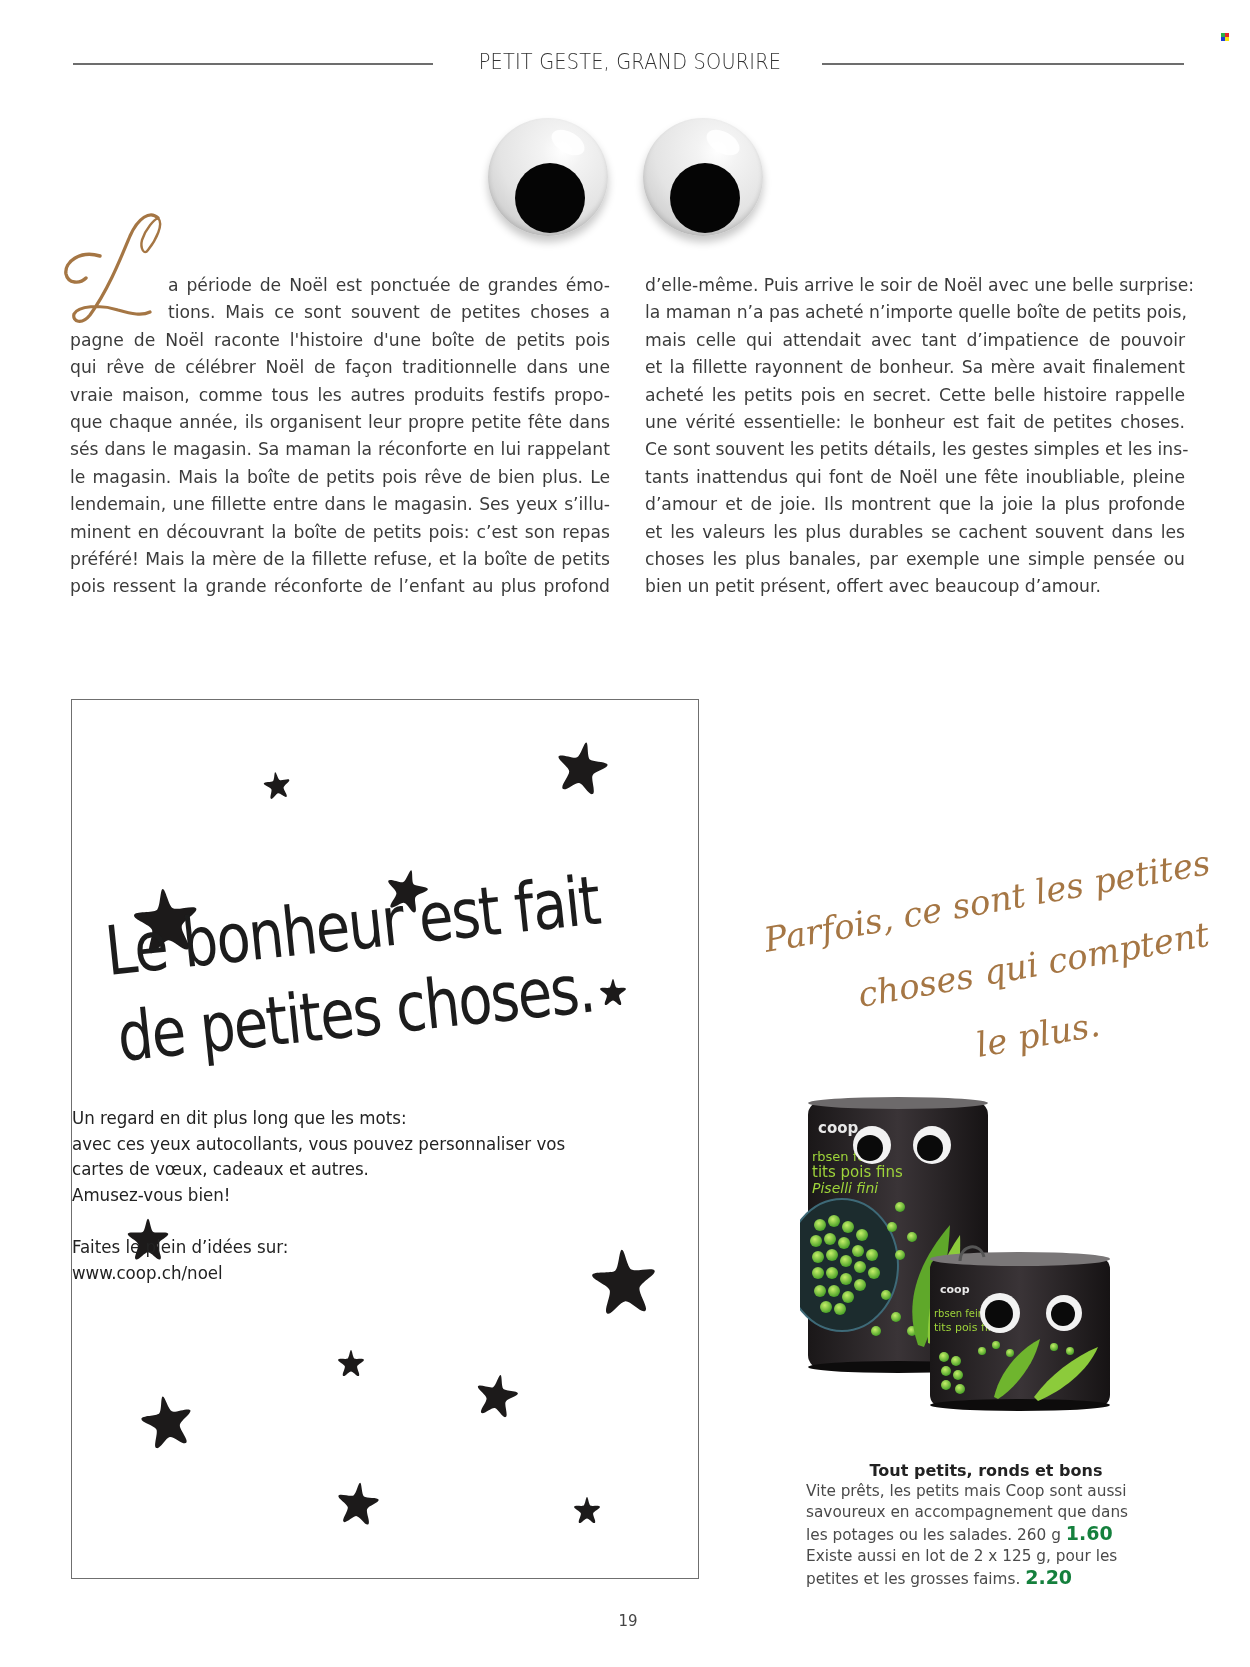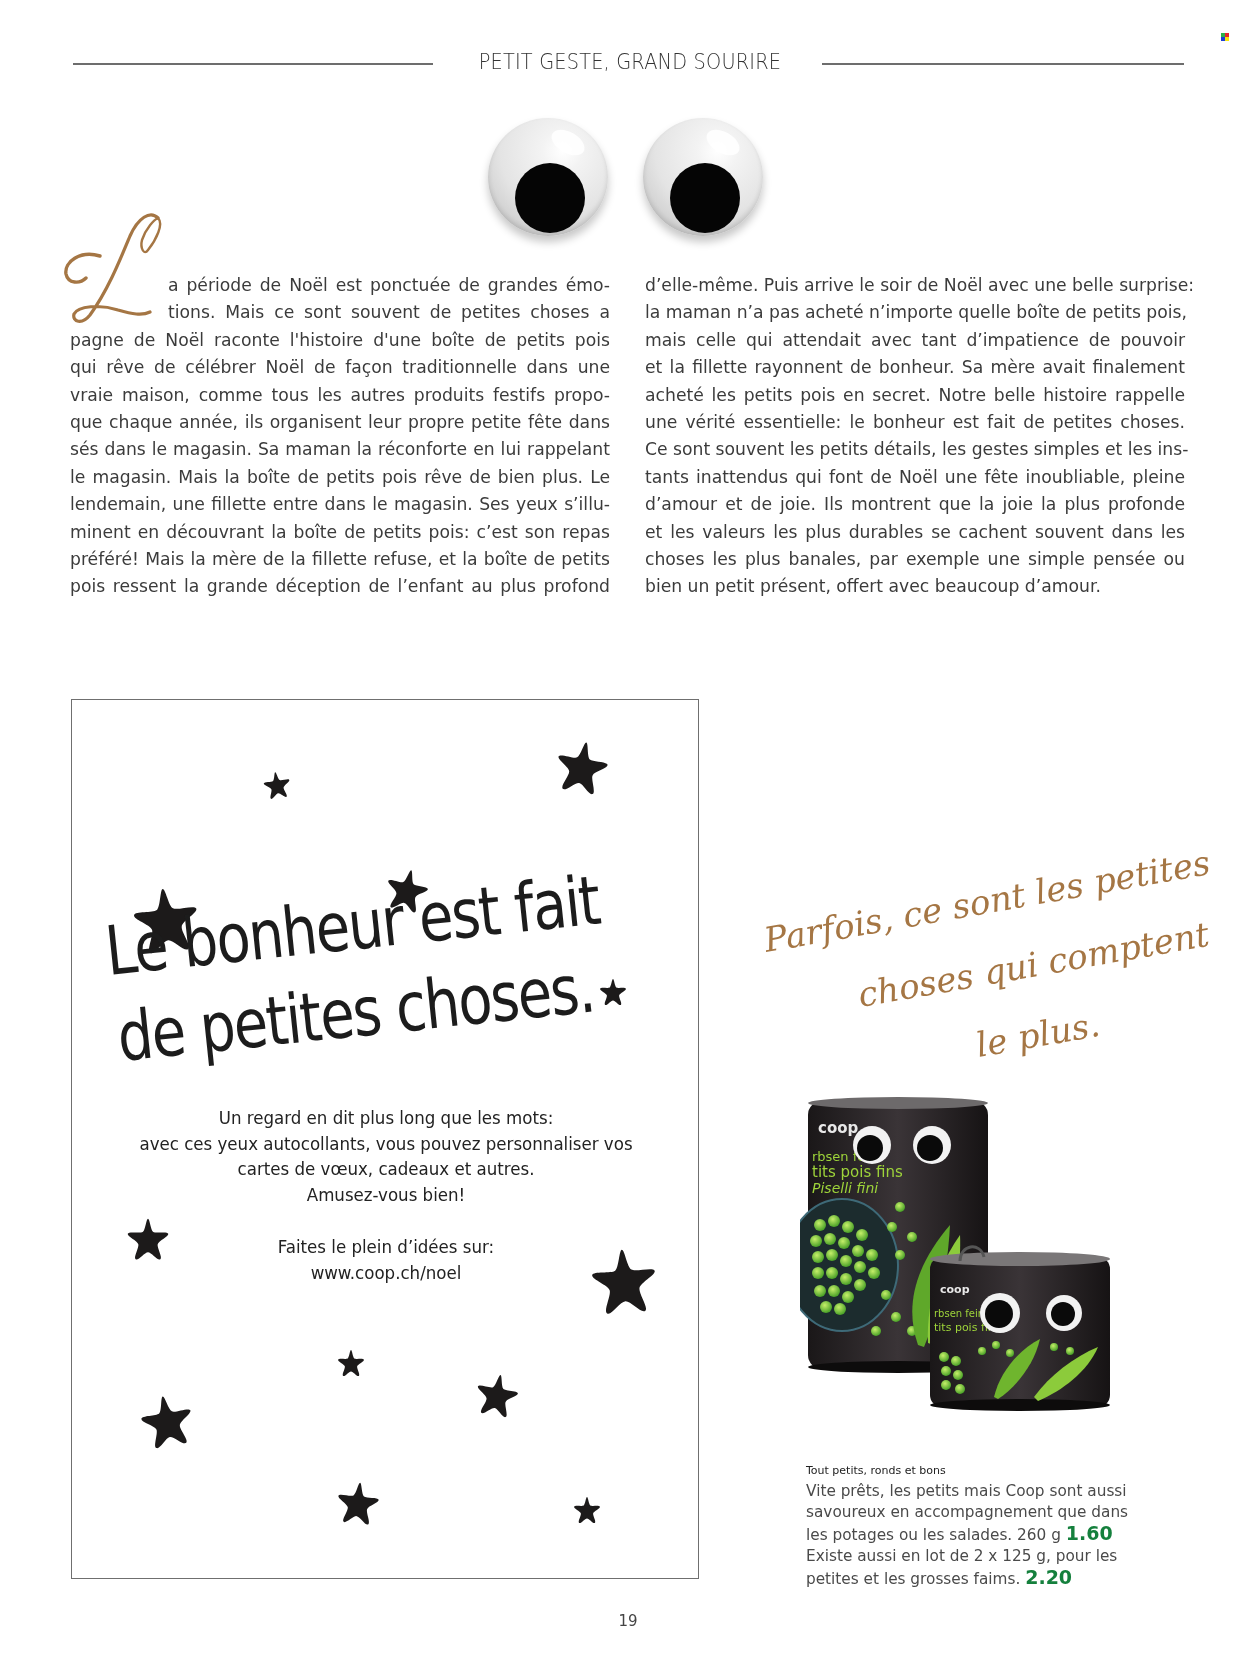--- a/index.html
+++ b/index.html
@@ -31,31 +31,31 @@
   .col .indent { padding-left:98px; }
   .dropcap { position:absolute; left:60px; top:210px; width:110px; height:120px; }
 
   
   .card { position:absolute; left:71px; top:699px; width:628px; height:880px;
           border:1.5px solid #6f6f6f; box-sizing:border-box; background:#fff; }
   .star { position:absolute; }
   .star svg { width:100%; height:100%; display:block; }
   .hand { position:absolute; font-family:"DejaVu Sans", sans-serif; color:#1c1c1c;
           font-weight:400; white-space:nowrap; transform-origin:left bottom; }
-  .card-text { position:absolute; left:0; width:628px; text-align:center;
+  .card-text { position:absolute; left:0; width:628px; 
                font-family:"DejaVu Sans", sans-serif; font-size:18.5px; line-height:25.5px;
                color:#222; font-stretch:condensed; }
 
   
   .script { position:absolute; color:#a57644; font-family:"DejaVu Serif", serif;
             font-style:italic; font-size:34px; white-space:nowrap; transform-origin:left bottom; }
   .cans { position:absolute; left:800px; top:1095px; width:320px; height:335px; }
   .product { position:absolute; left:806px; top:1460px; width:360px;
              font-family:"DejaVu Sans", sans-serif; color:#4a4a4a; font-size:15.3px; line-height:21px; }
-  .product .title { font-weight:normal; color:#222; font-size:11px; }
+  .product .title { font-weight:bold; color:#222; font-size:16px;text-align:center; }
   .product .price { font-weight:bold; color:#15803d; font-size:19px; }
   .page-num { position:absolute; left:612px; top:1612px; width:32px; text-align:center;
               font-family:"DejaVu Sans", sans-serif; font-size:15px; color:#444; }
 </style>
 </head>
 <body>
 
 <div class="rule" style="left:73px; width:360px;"></div>
 <div class="section-title">PETIT GESTE, GRAND SOURIRE</div>
 <div class="rule" style="left:822px; width:362px;"></div>
@@ -88,29 +88,29 @@
   <span class="line indent">tions. Mais ce sont souvent de petites choses a</span>
   <span class="line">pagne de Noël raconte l'histoire d'une boîte de petits pois</span>
   <span class="line">qui rêve de célébrer Noël de façon traditionnelle dans une</span>
   <span class="line">vraie maison, comme tous les autres produits festifs propo-</span>
   <span class="line">que chaque année, ils organisent leur propre petite fête dans</span>
   <span class="line">sés dans le magasin. Sa maman la réconforte en lui rappelant</span>
   <span class="line">le magasin. Mais la boîte de petits pois rêve de bien plus. Le</span>
   <span class="line">lendemain, une fillette entre dans le magasin. Ses yeux s’illu-</span>
   <span class="line">minent en découvrant la boîte de petits pois: c’est son repas</span>
   <span class="line">préféré! Mais la mère de la fillette refuse, et la boîte de petits</span>
-  <span class="line">pois ressent la grande déception de l’enfant au plus profond</span>
+  <span class="line">pois ressent la grande réconforte de l’enfant au plus profond</span>
 </div>
 
 <div class="col" style="left:645px;">
   <span class="line">d’elle-même. Puis arrive le soir de Noël avec une belle surprise:</span>
   <span class="line">la maman n’a pas acheté n’importe quelle boîte de petits pois,</span>
   <span class="line">mais celle qui attendait avec tant d’impatience de pouvoir</span>
   <span class="line">et la fillette rayonnent de bonheur. Sa mère avait finalement</span>
-  <span class="line">acheté les petits pois en secret. Notre belle histoire rappelle</span>
+  <span class="line">acheté les petits pois en secret. Cette belle histoire rappelle</span>
   <span class="line">une vérité essentielle: le bonheur est fait de petites choses.</span>
   <span class="line">Ce sont souvent les petits détails, les gestes simples et les ins-</span>
   <span class="line">tants inattendus qui font de Noël une fête inoubliable, pleine</span>
   <span class="line">d’amour et de joie. Ils montrent que la joie la plus profonde</span>
   <span class="line">et les valeurs les plus durables se cachent souvent dans les</span>
   <span class="line">choses les plus banales, par exemple une simple pensée ou</span>
   <span class="line last">bien un petit présent, offert avec beaucoup d’amour.</span>
 </div>
 
 <svg width="0" height="0" style="position:absolute">

